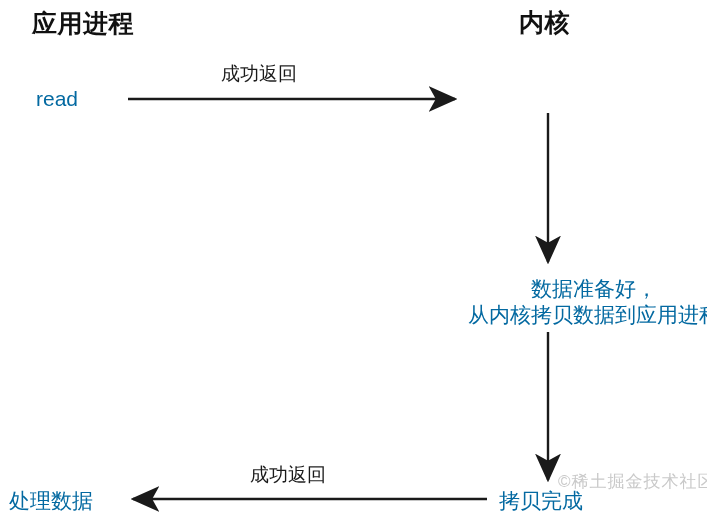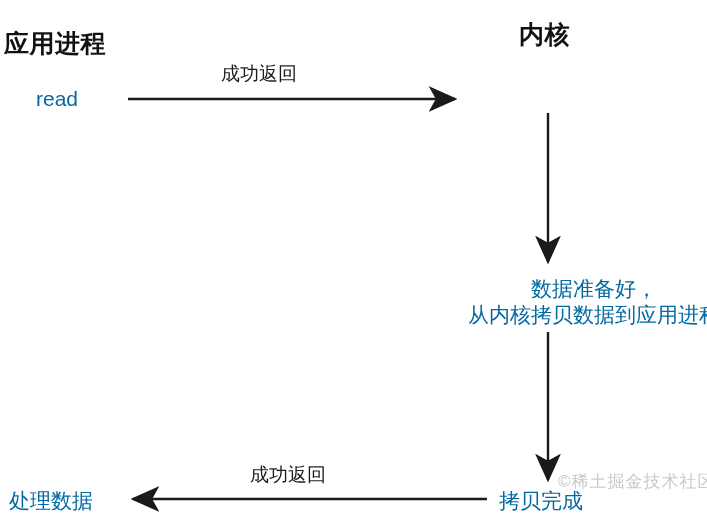--- a/index.html
+++ b/index.html
@@ -21,22 +21,22 @@
   .abs { position: absolute; }
 
   .col-title {
     font-size: 25px;
     font-weight: bold;
     letter-spacing: 0.5px;
     color: #111111;
     white-space: nowrap;
     line-height: 1;
   }
-  #title-app  { left: 4px;  top: 11px; margin-top: 20px; }
-  #title-kernel { left: 519px; top: 22px; }
+  #title-app  { left: 32px;  top: 11px; }
+  #title-kernel { left: 519px; top: 10px; }
 
   .node-label {
     font-size: 21px;
     font-weight: normal;
     color: #0369a1;
     white-space: nowrap;
     line-height: 1.22;
   }
   .edge-label {
     font-size: 19px;

